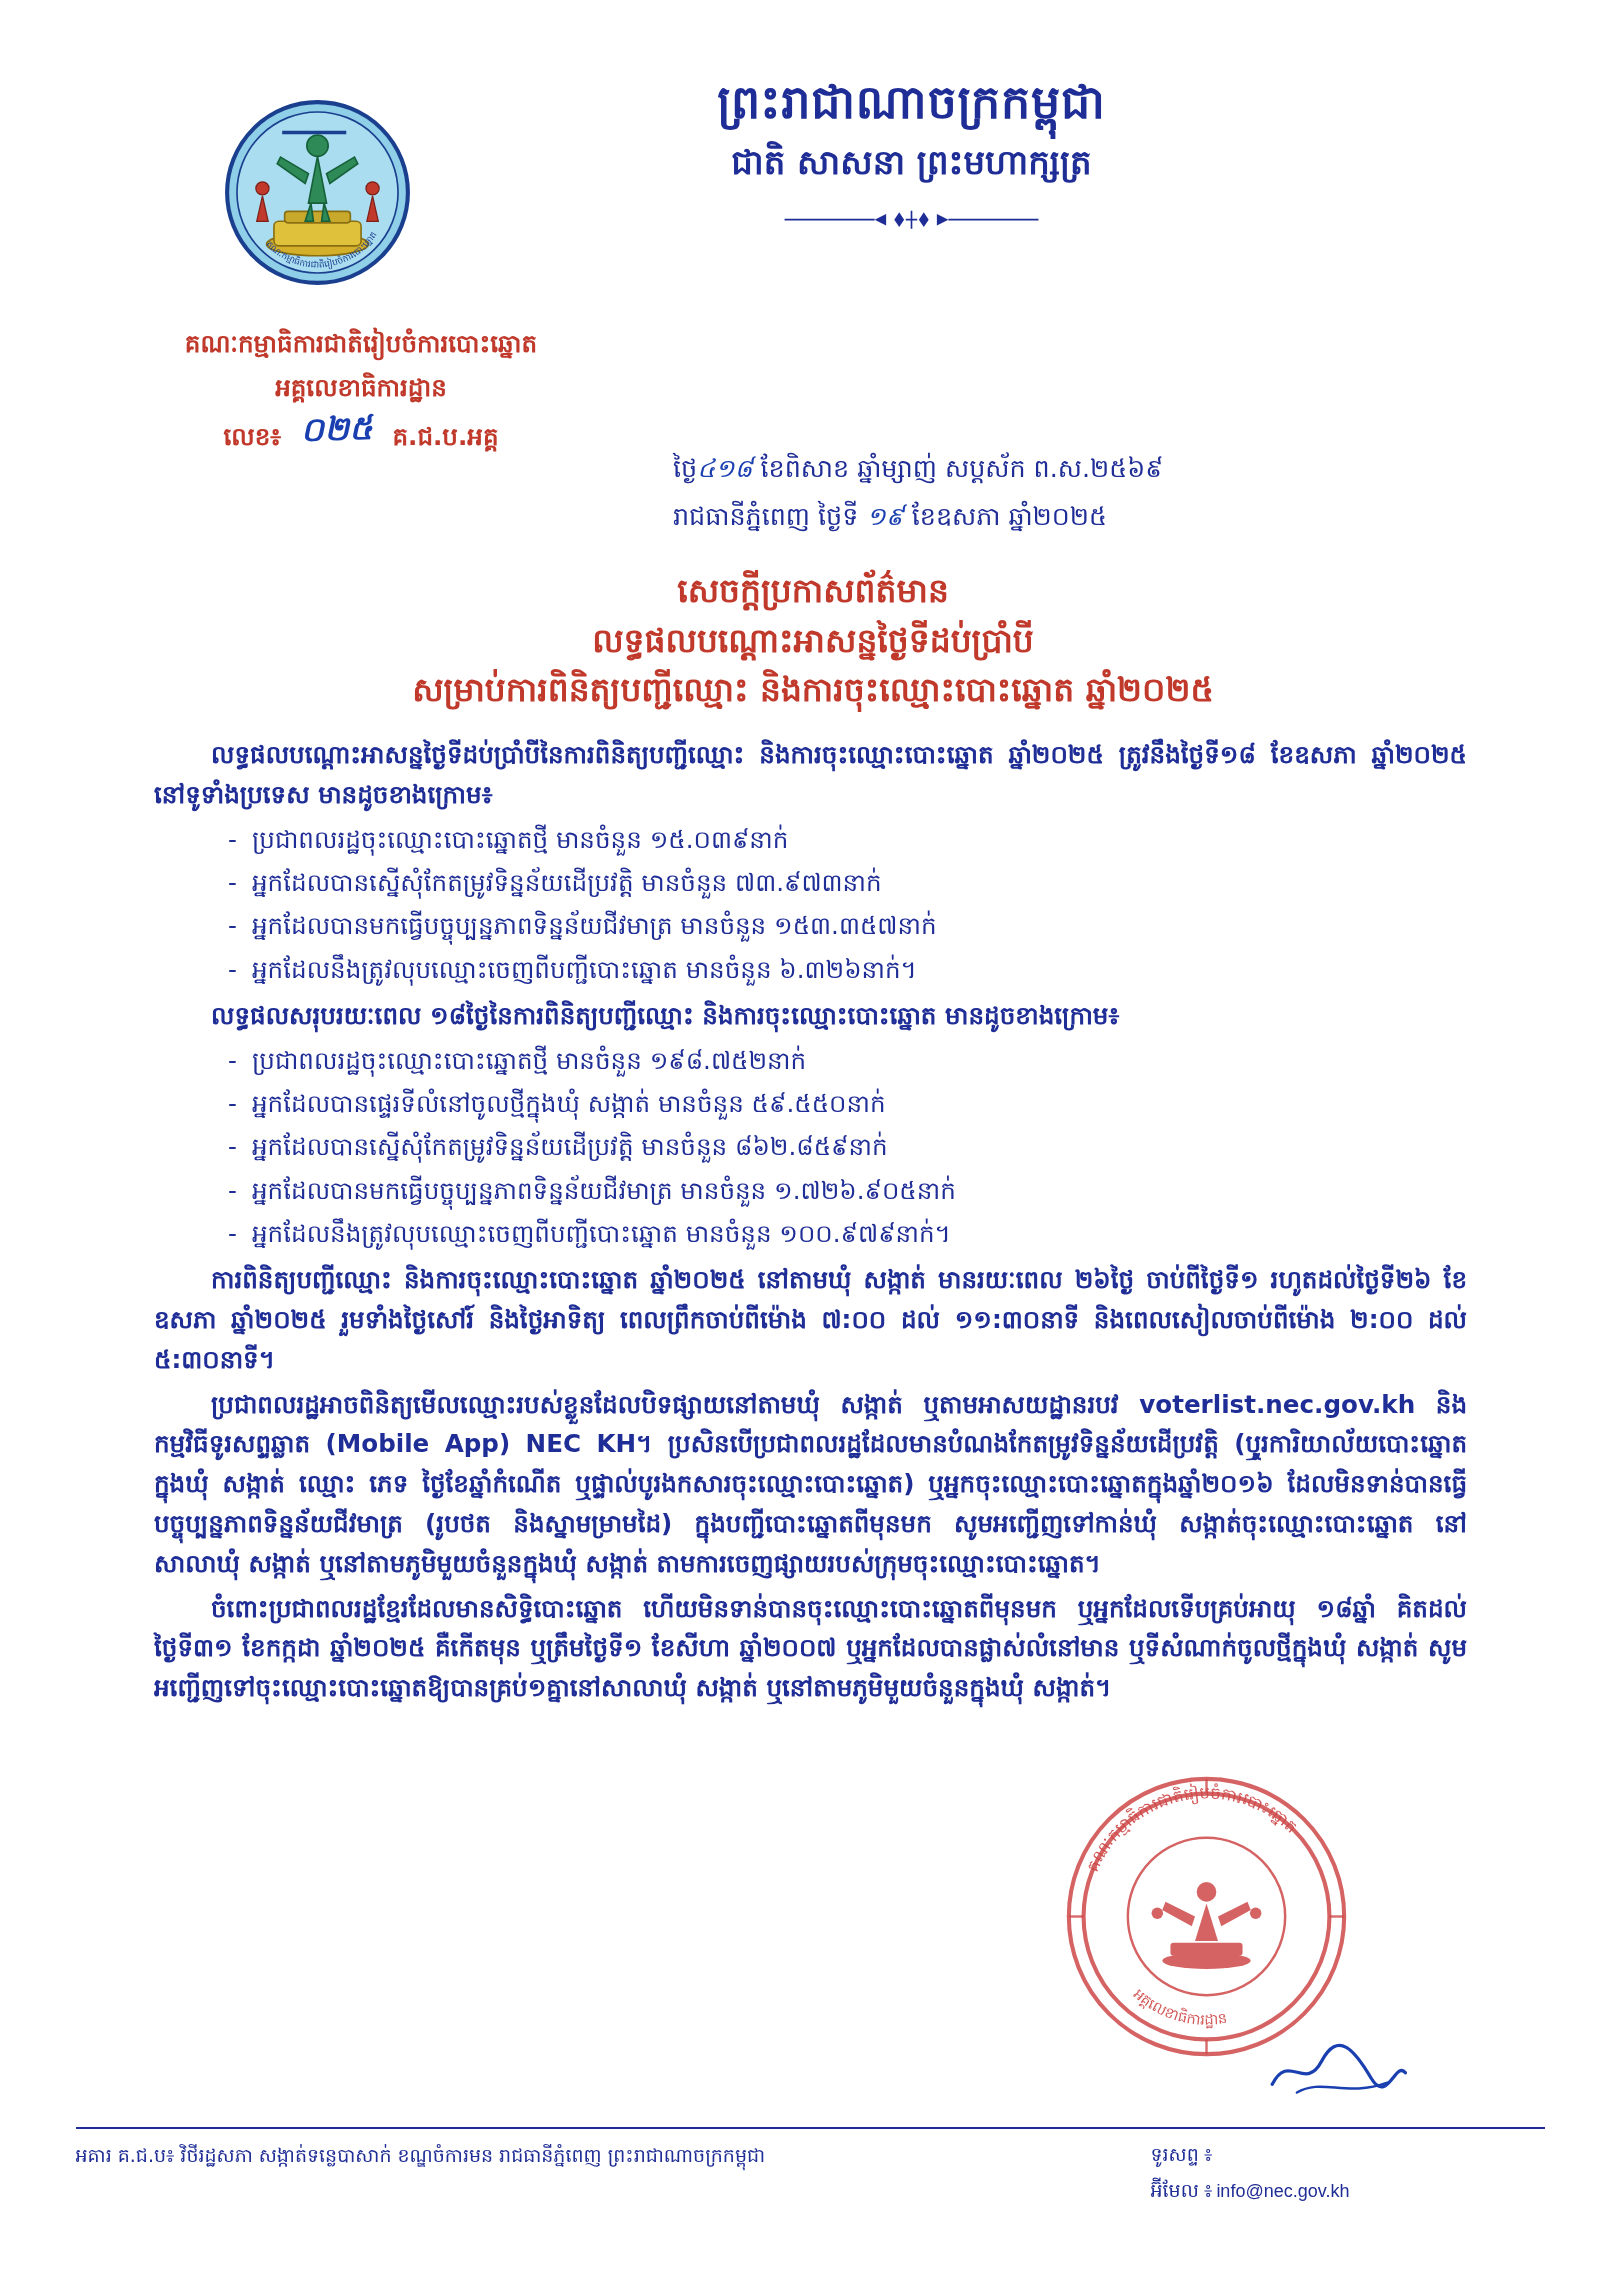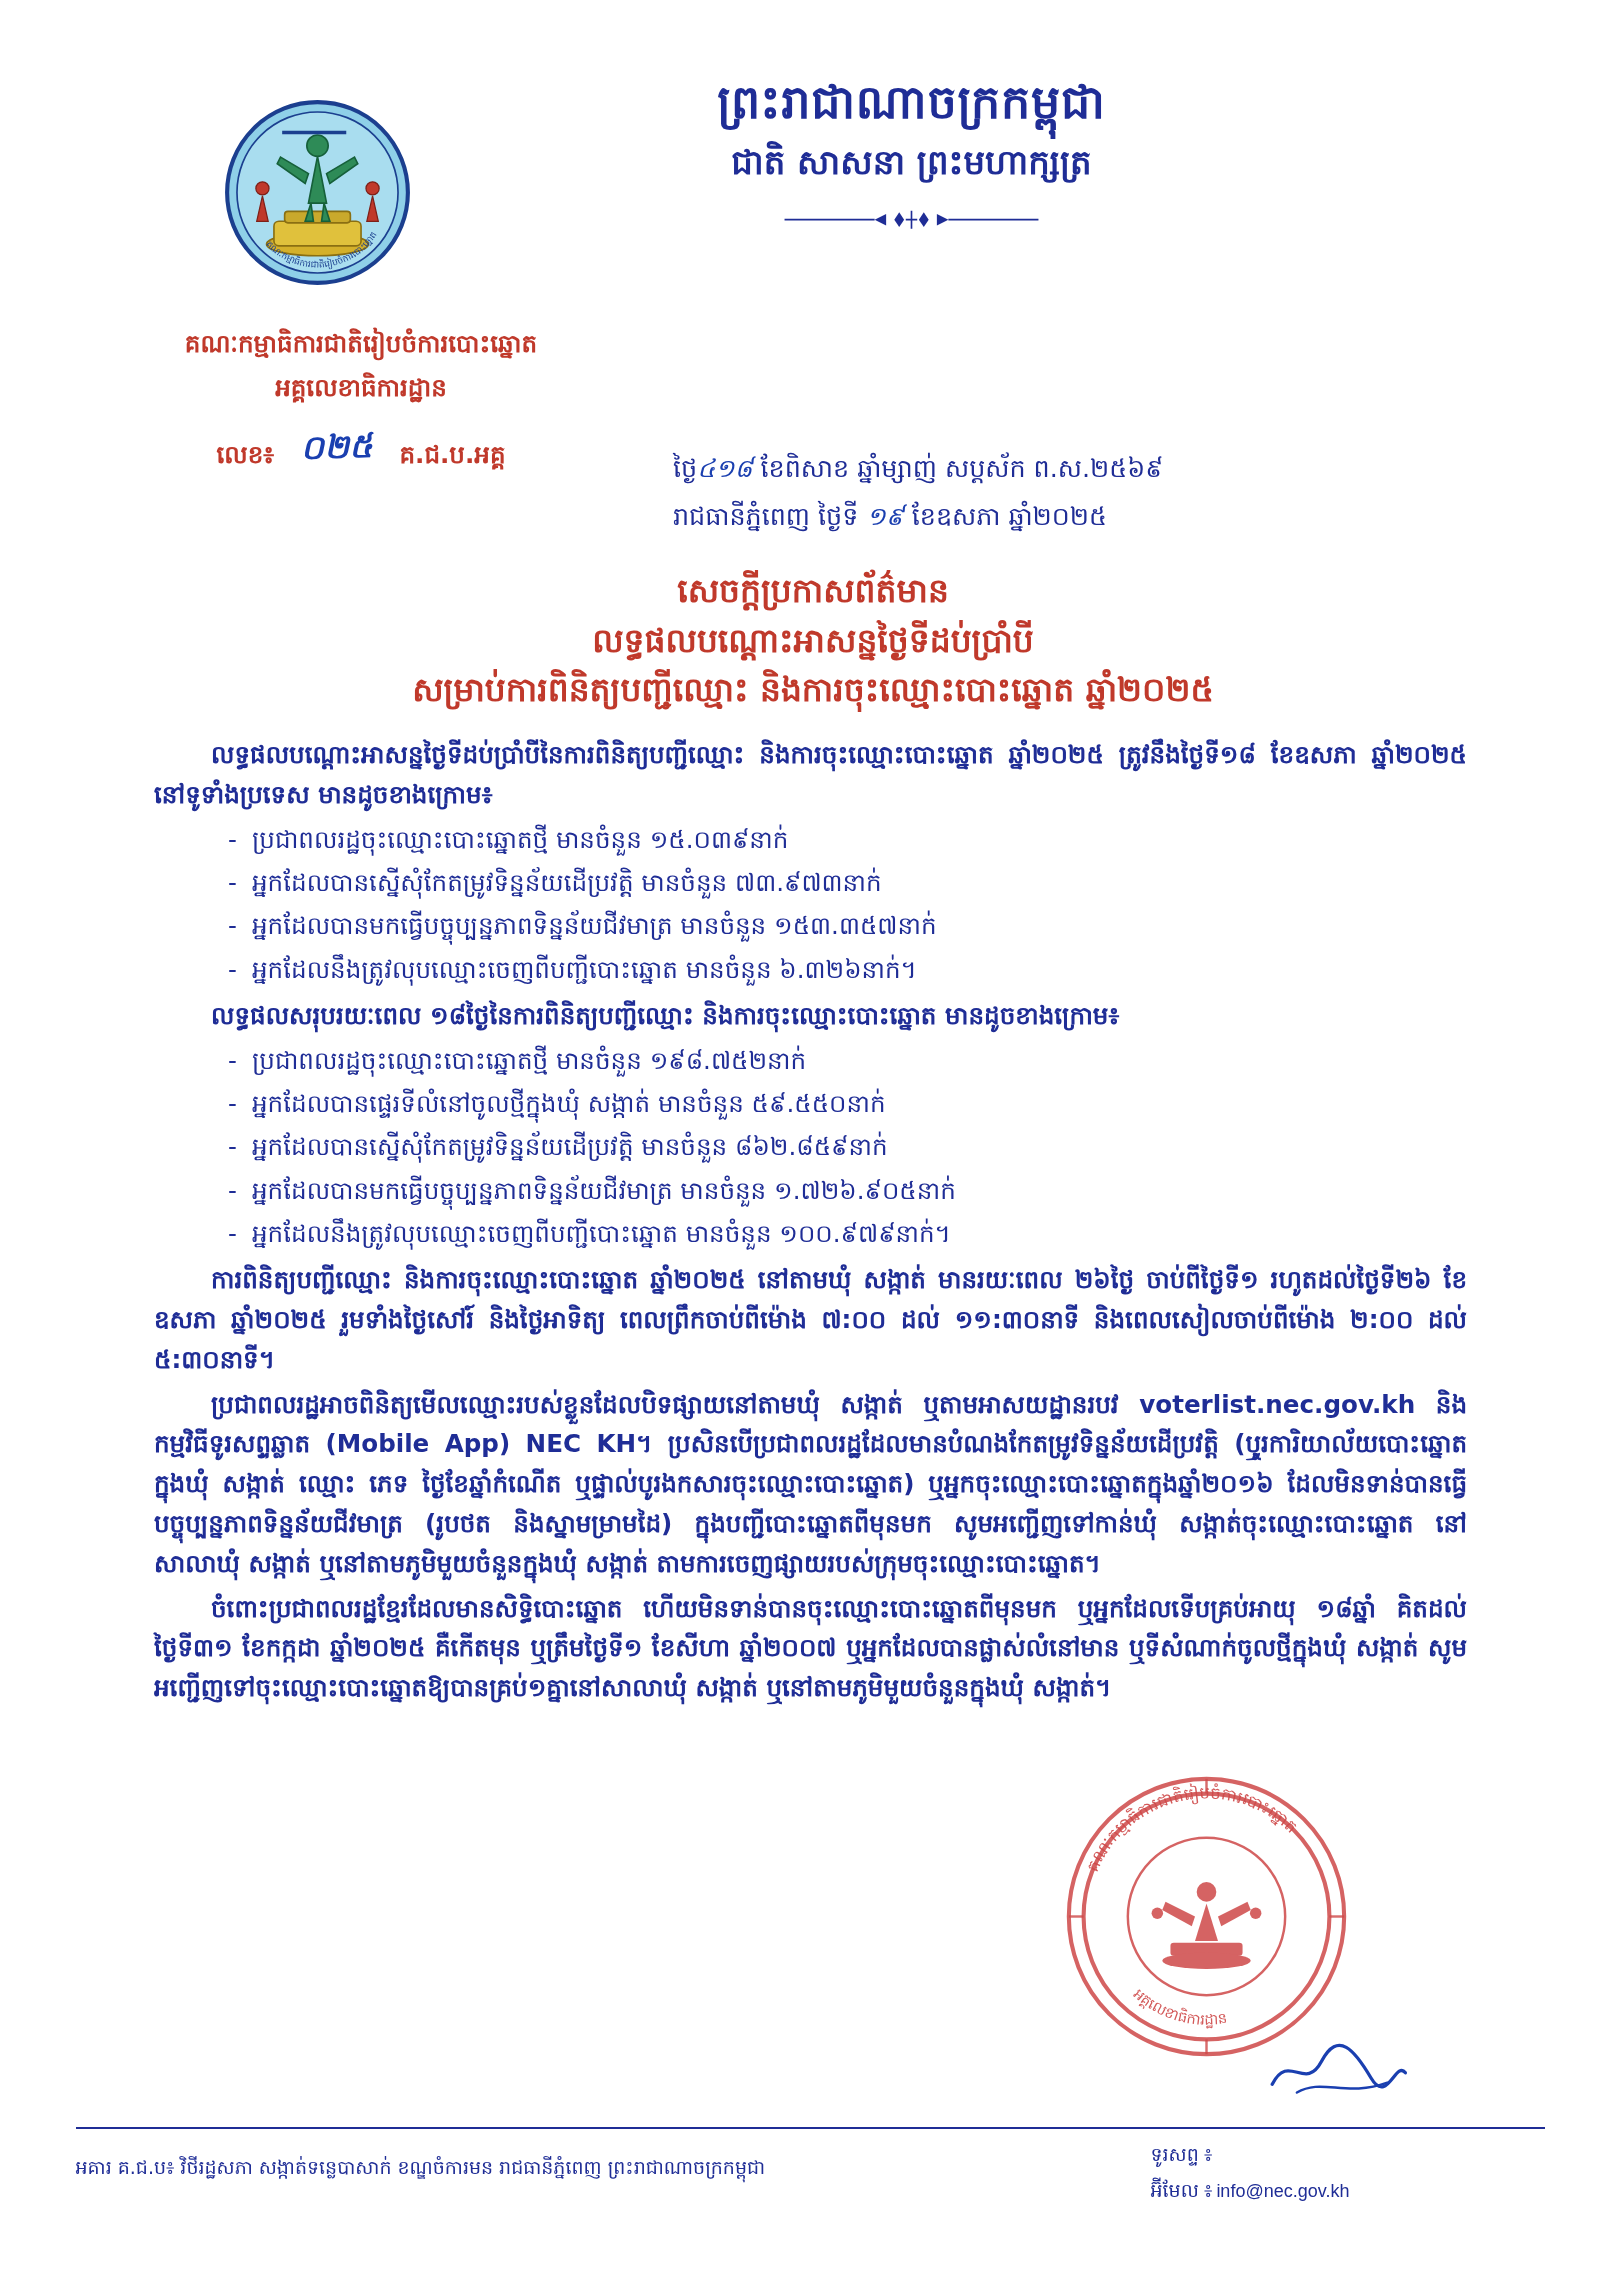--- a/index.html
+++ b/index.html
@@ -80,25 +80,24 @@
     font-weight: bold;
     color: #c0392b;
   }
   .org-line2 {
     font-size: 24.6px;
     font-weight: bold;
     color: #c0392b;
     margin-top: 8.2px;
   }
   .number-row {
-    margin-top: 18px;
     display: flex;
     justify-content: center;
     align-items: flex-end;
-    gap: 17px;
+    gap: 10px;
     color: #c0392b;
     font-size: 24.6px;
     font-weight: bold;
   }
   .number-handwritten {
     font-family: "DejaVu Serif", "Liberation Serif", serif;
     color: #1a3fb0;
     font-size: 33px;
     font-style: italic;
     border-bottom: 1.6px solid transparent;
@@ -204,21 +203,21 @@
     border-top: 2.5px solid #1f2d96;
   }
   .footer-inner {
     width: 1469px;
     margin: 0 auto;
     padding-top: 11.5px;
     display: flex;
     justify-content: space-between;
     align-items: flex-start;
   }
-  .footer-left { width: 1042px; margin-top: 12px; }
+  .footer-left { width: 1042px; }
   .footer-right { width: 394px; }
   .f-kh {
     font-size: 19px;
     color: #1f2d96;
     line-height: 1.5;
   }
   .f-en {
     font-size: 18px;
     color: #1f2d96;
     line-height: 1.5;

